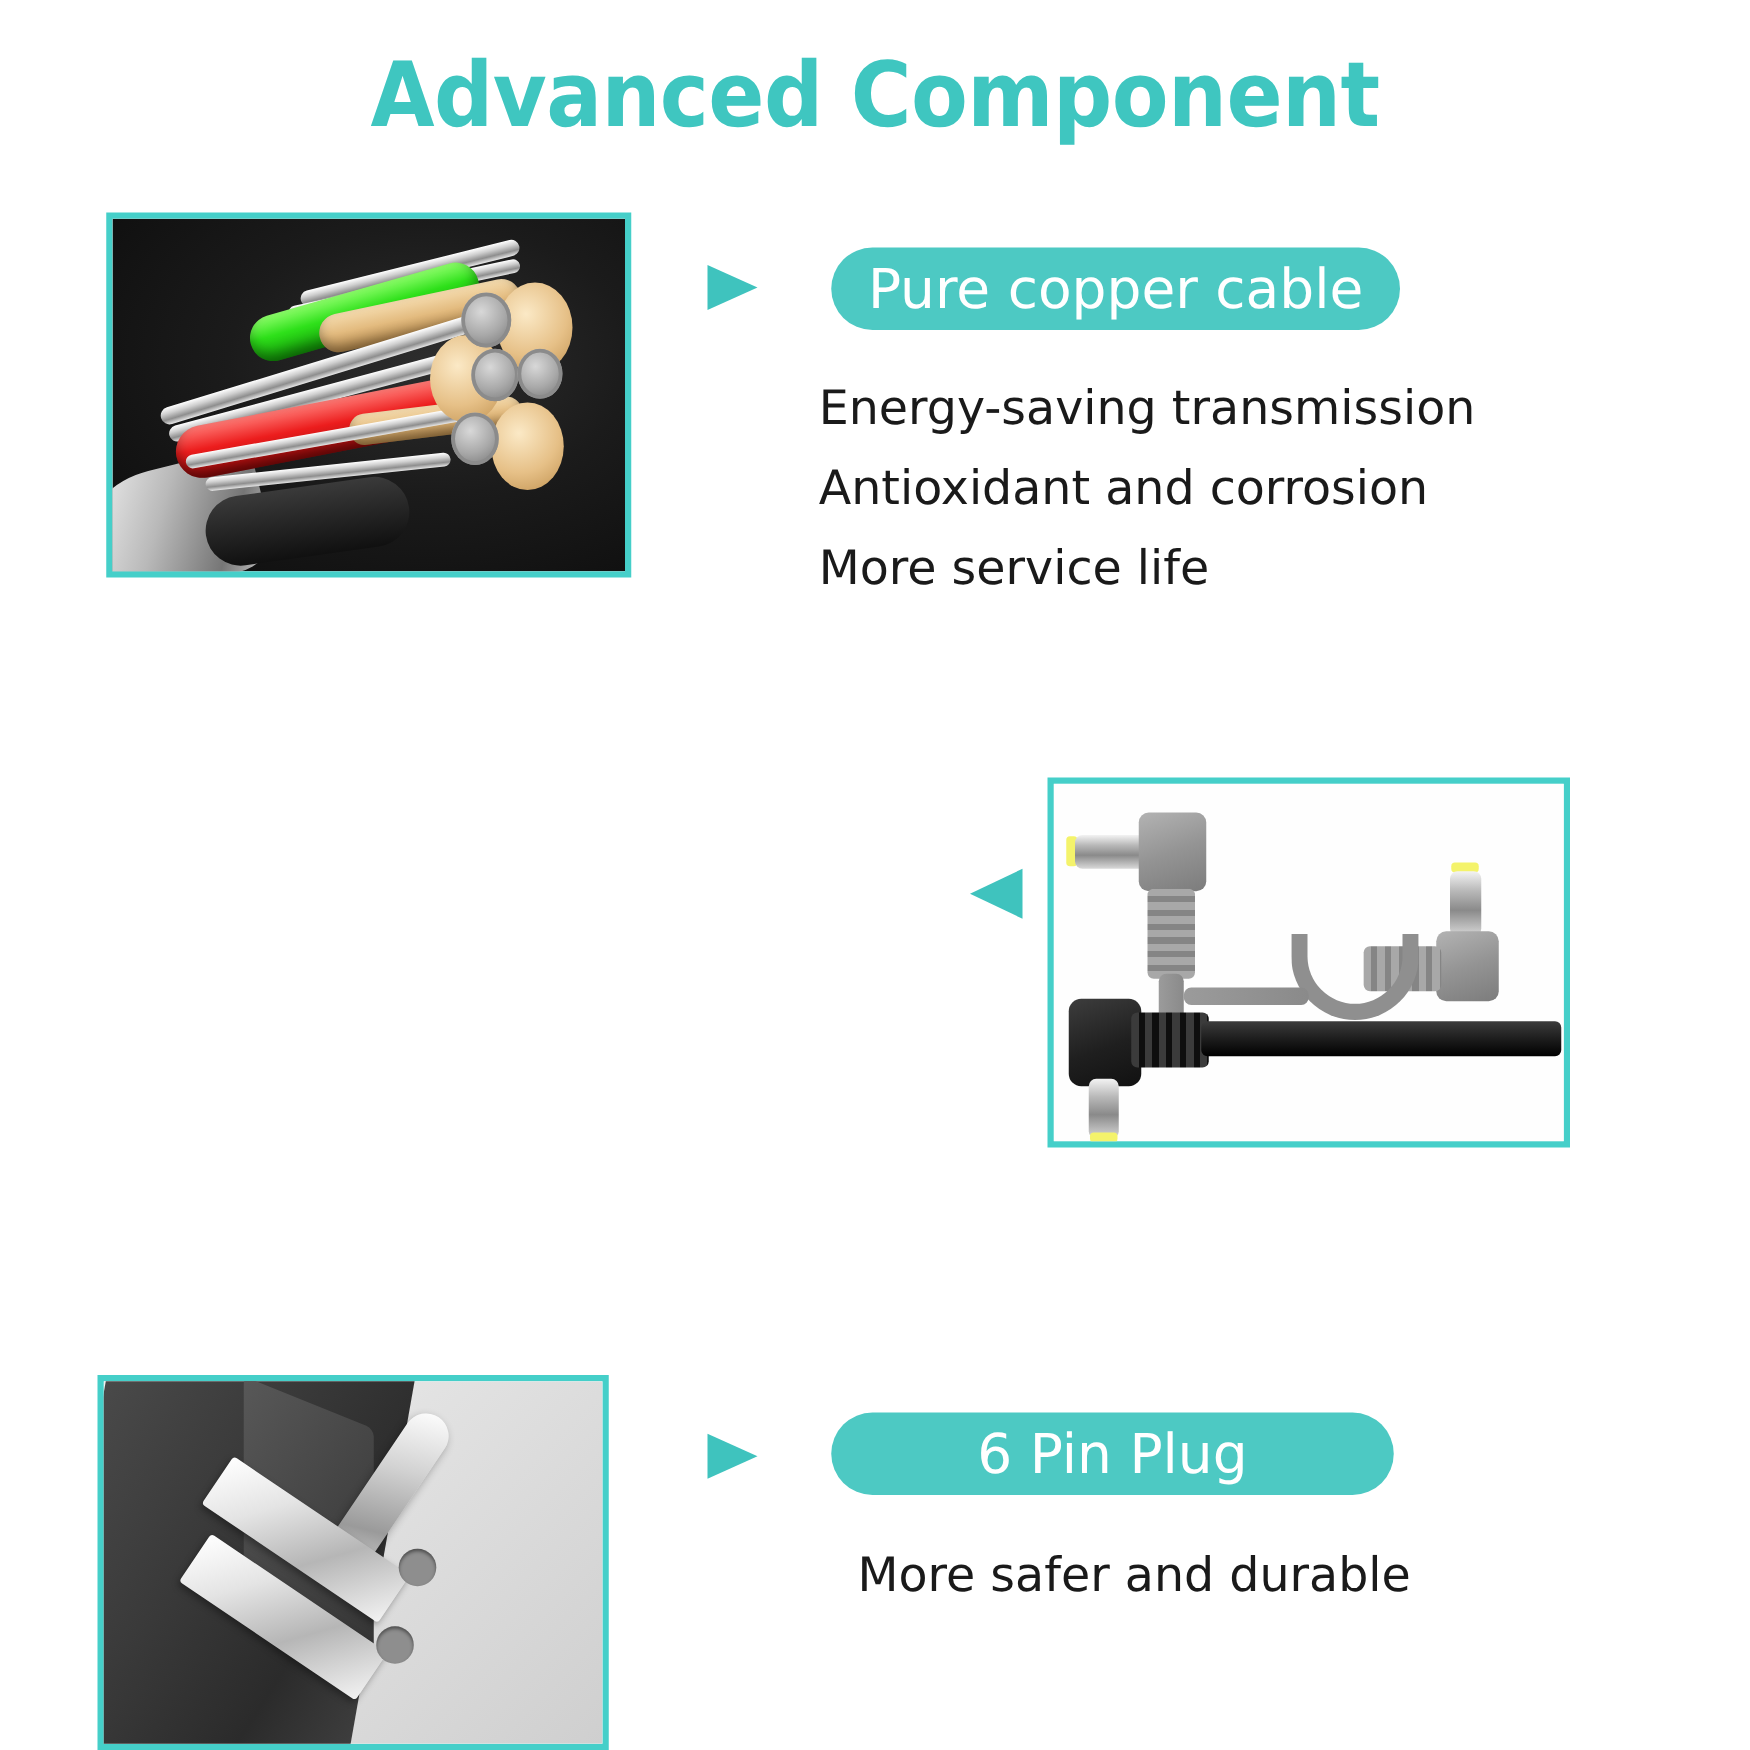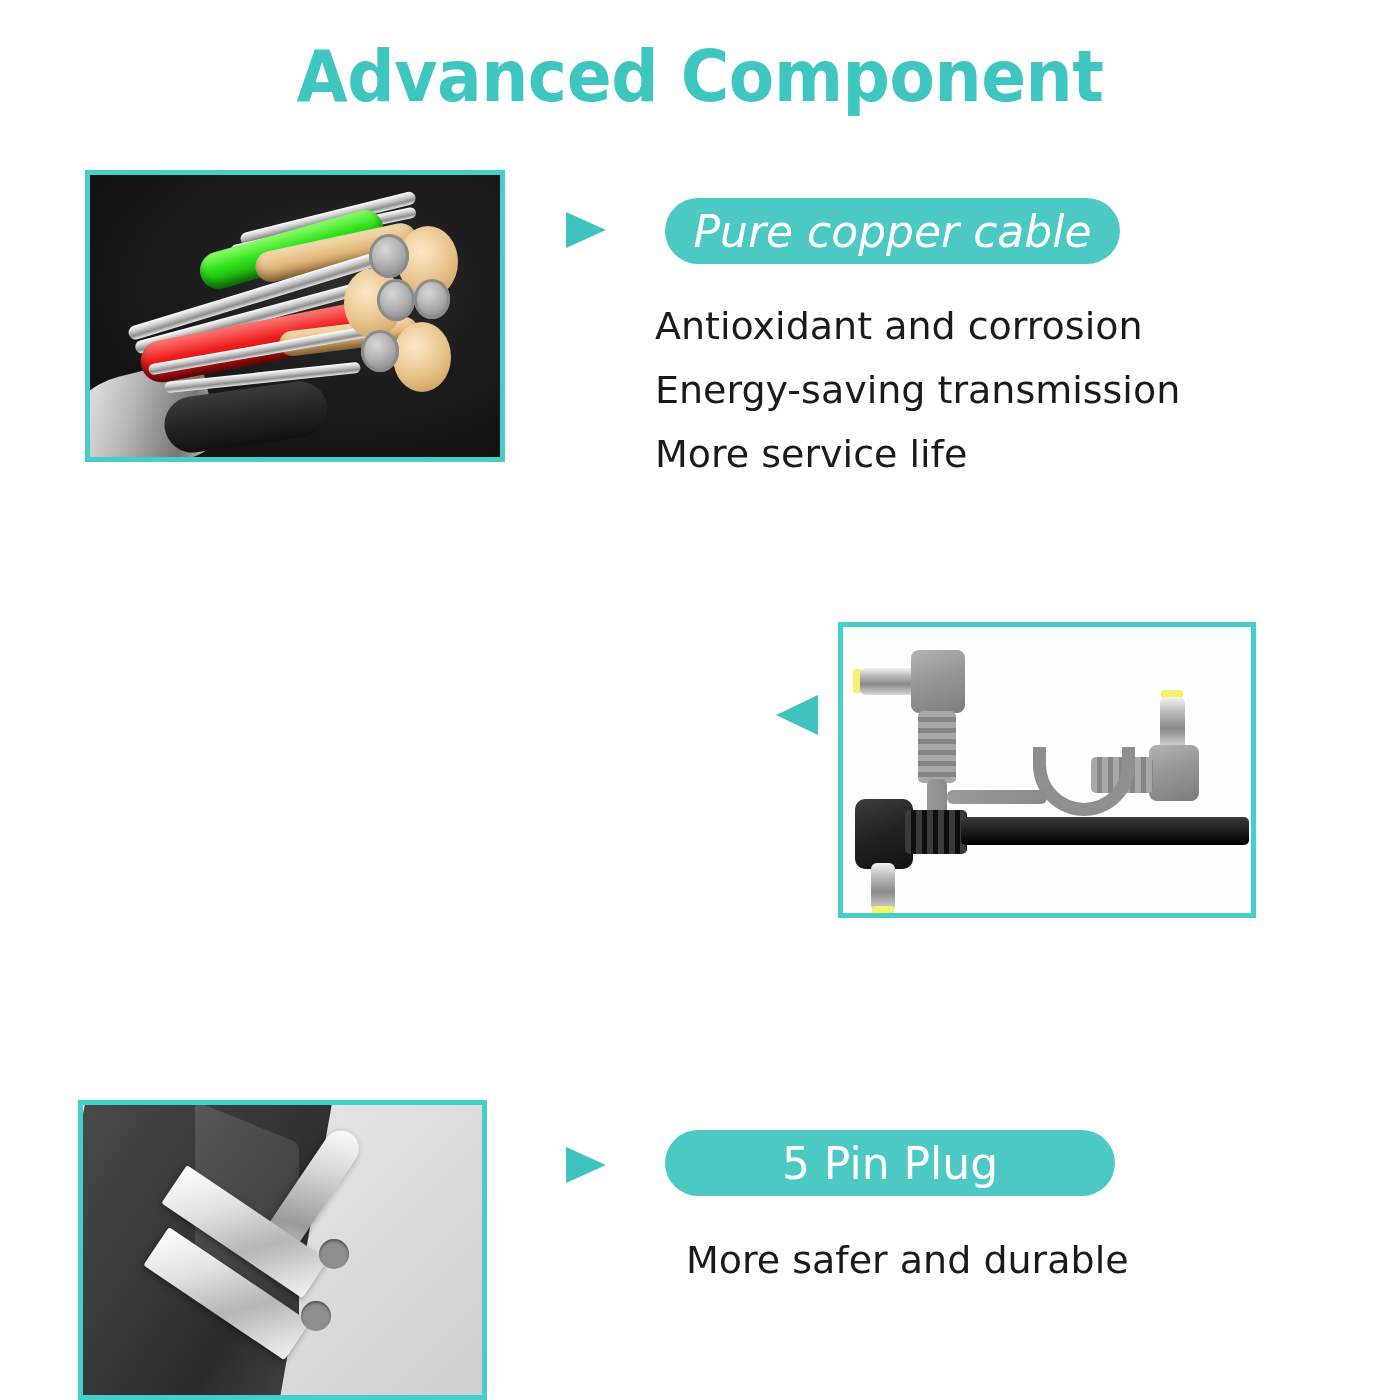--- a/index.html
+++ b/index.html
@@ -280,25 +280,25 @@
       <div class="cop-end ce3"></div>
       <div class="strand-end se1"></div>
       <div class="strand-end se2"></div>
       <div class="strand-end se3"></div>
       <div class="strand-end se4"></div>
     </div>
   </div>
 
   <div class="arrow arrow-right" style="left:566px; top:212px;"></div>
 
-  <div class="pill" style="left:665px; top:198px; width:455px; height:66px;font-style:italic;">Pure copper cable</div>
+  <div class="pill" style="left:665px; top:198px; width:455px; height:66px;">Pure copper cable</div>
 
   <div class="body-text" style="left:655px; top:294px;">
+    <div>Energy-saving transmission</div>
     <div>Antioxidant and corrosion</div>
-    <div>Energy-saving transmission</div>
     <div>More service life</div>
   </div>
 
 
 
   <div class="arrow arrow-left" style="left:776px; top:695px;"></div>
 
   <div class="photo-frame" style="left:838px; top:622px; width:418px; height:296px;">
     <div class="dc-photo">
 
@@ -340,19 +340,19 @@
       <div class="blade" style="left:104px; top:60px; width:170px; height:46px; transform:rotate(34deg); border-radius:3px;"></div>
       <div class="blade-hole" style="left:236px; top:134px; width:30px; height:30px;"></div>
 
       <div class="blade" style="left:86px; top:122px; width:170px; height:46px; transform:rotate(34deg); border-radius:3px;"></div>
       <div class="blade-hole" style="left:218px; top:196px; width:30px; height:30px;"></div>
     </div>
   </div>
 
   <div class="arrow arrow-right" style="left:566px; top:1147px;"></div>
 
-  <div class="pill" style="left:665px; top:1130px; width:450px; height:66px;">5 Pin Plug</div>
+  <div class="pill" style="left:665px; top:1130px; width:450px; height:66px;">6 Pin Plug</div>
 
   <div class="body-text" style="left:686px; top:1228px;">
     <div>More safer and durable</div>
   </div>
 
 </div>
 
 </body></html>

